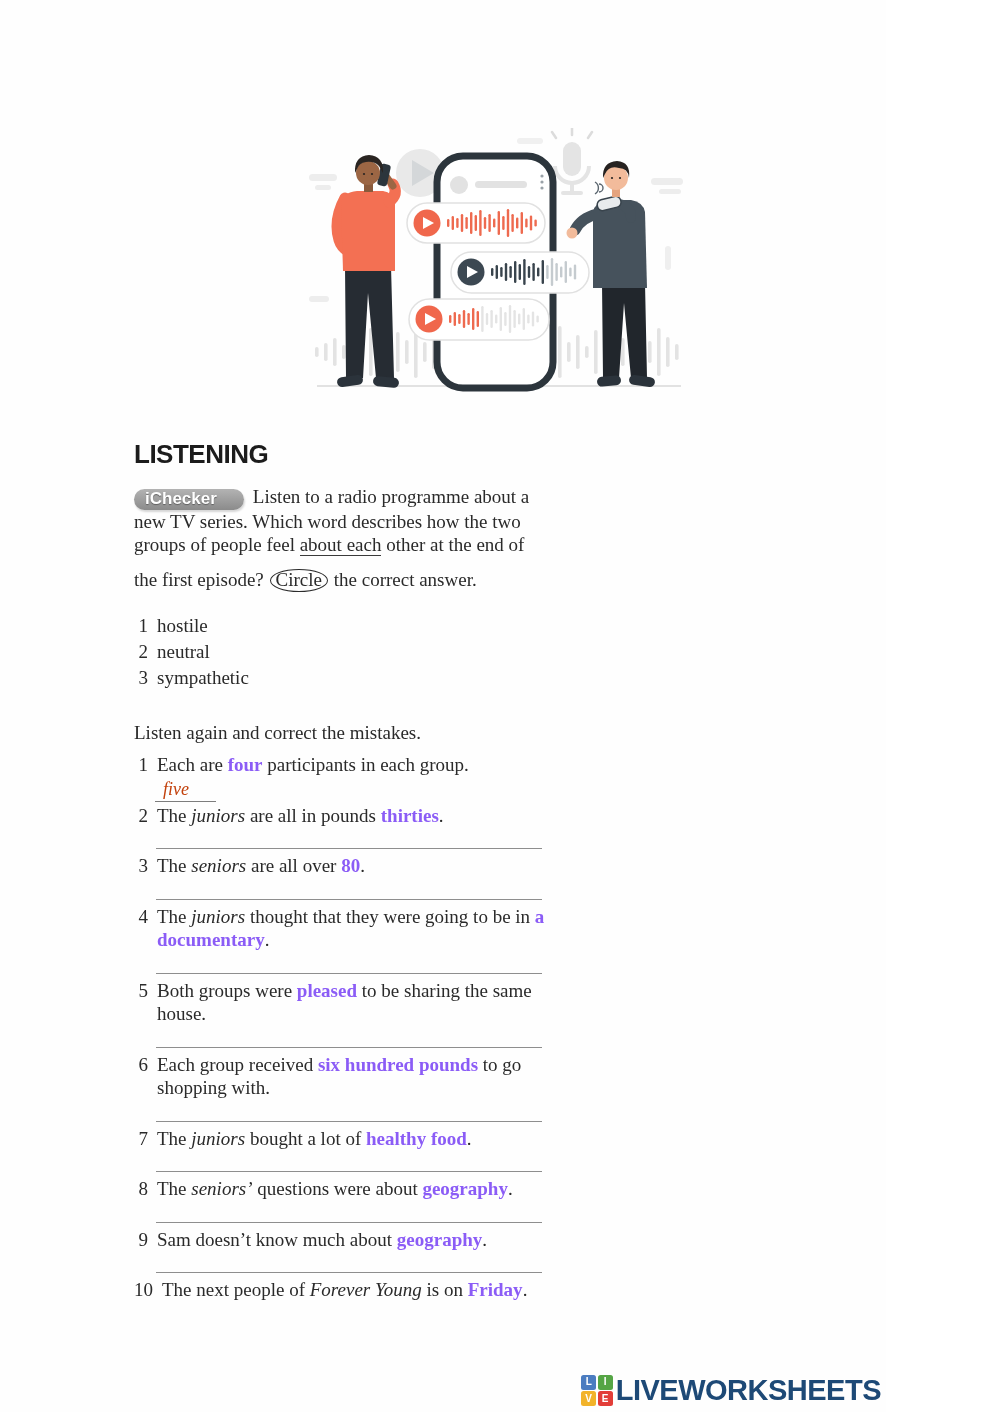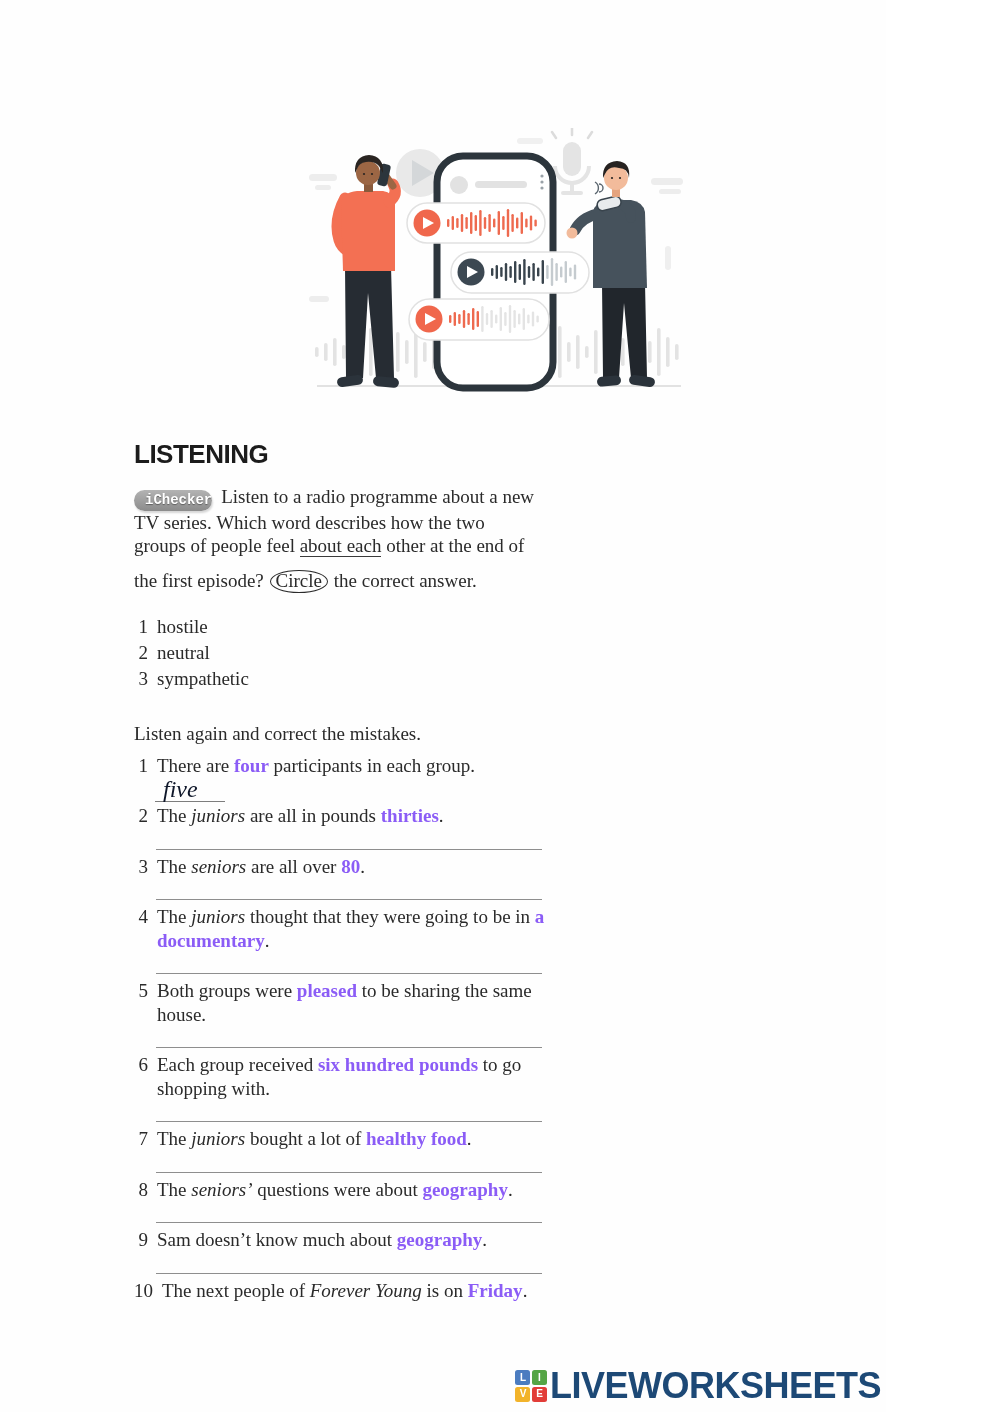--- a/index.html
+++ b/index.html
@@ -8,51 +8,51 @@
 
   
   .illustration{position:absolute;left:309px;top:128px;width:380px;height:270px;}
 
   
   .content{position:absolute;left:134px;top:440px;width:412px;}
   h1.heading{margin:0;font-family:"Liberation Sans", sans-serif;font-weight:800;
              font-size:26px;letter-spacing:-0.5px;color:#1c1c1c;line-height:1.1;}
   .intro{margin:16px 0 0 0;font-size:19px;line-height:23.5px;width:402px;}
   .ichecker{display:inline-block;background:linear-gradient(#b3b3b3,#8b8b8b);
-            color:#fff;font-family:Liberation Mono, monospace;font-weight:bold;
-            font-size:14px;line-height:18px;padding:1px 0 2px 11px;border-radius:11px;
+            color:#fff;font-family:Liberation Sans, sans-serif;font-weight:bold;
+            font-size:17px;line-height:18px;padding:1px 27px 2px 11px;border-radius:11px;
             text-shadow:0 1px 1px #5f5f5f;box-shadow:1px 2px 2px #d6d6d6;margin-right:9px;
             vertical-align:-1px;}
   .u{border-bottom:1.6px solid #3a3a3a;}
   .circled{display:inline-block;border:1.7px solid #2b2b2b;border-radius:50%;
            padding:0 5px 2px 5px;line-height:19px;margin:12px 1px;}
   .b{font-weight:bold;color:#8b5cf6;}
   .i{font-style:italic;margin-top:32px;}
 
   .options{margin-top:9px;}
   .opt-row,.item{display:flex;align-items:flex-start;font-size:19px;line-height:23.5px;}
   .opt-row{line-height:26px;}
   .num{flex:0 0 23px;box-sizing:border-box;text-align:right;padding-right:9px;white-space:nowrap;}
   .listen-again{margin:30px 0 0 0;font-size:19px;line-height:23.5px;}
   .items{margin-top:9px;}
   .item{margin-bottom:2px;}
   .body{width:389px;}
   .full-line{height:0;border-bottom:1.6px solid #8e8e8e;width:386px;margin:21px 0 3px -1px;}
   .short-line{display:inline-block;border-bottom:1.6px solid #7d7d7d;
-              padding:0 27px 1px 8px;margin-left:-2px;font-style:italic;font-size:24px;
-              color:#0f172a;line-height:22px;}
+              padding:0 27px 1px 8px;margin-left:-2px;font-style:italic;font-size:18px;
+              color:#c2410c;line-height:22px;}
 
   
   .footer{position:absolute;right:5px;bottom:5px;display:flex;align-items:center;
           font-family:"Liberation Sans", sans-serif;}
   .logo-grid{display:grid;grid-template-columns:15px 15px;grid-template-rows:15px 15px;
              gap:1.5px;margin-right:3px;}
   .logo-sq{display:flex;align-items:center;justify-content:center;border-radius:2.5px;
            color:#fff;font-size:10px;font-weight:bold;line-height:1;}
-  .brand{font-size:36px;font-weight:800;letter-spacing:-0.5px;}
+  .brand{font-size:29px;font-weight:800;letter-spacing:-0.5px;}
 </style>
 </head>
 <body>
 
 <div class="page">
 
   <div class="illustration">
     <svg width="380" height="270" viewBox="0 0 380 270">
 
       <g>
@@ -266,21 +266,21 @@
           <span class="num">3</span>
           <span>sympathetic</span>
         </div>
       </div>
 
     <p class="listen-again">Listen again and correct the mistakes.</p>
 
     <div class="items" id="items">
         <div class="item">
           <span class="num">1</span>
-          <div class="body"><span>There are </span><span class="b">four</span><span> participants in each group.</span><div><span class="short-line">five</span></div></div>
+          <div class="body"><span>Each are </span><span class="b">four</span><span> participants in each group.</span><div><span class="short-line">five</span></div></div>
         </div>
         <div class="item">
           <span class="num">2</span>
           <div class="body"><span>The </span><span class="i">juniors</span><span> are all in pounds </span><span class="b">thirties</span><span>.</span><div class="full-line"></div></div>
         </div>
         <div class="item">
           <span class="num">3</span>
           <div class="body"><span>The </span><span class="i">seniors</span><span> are all over </span><span class="b">80</span><span>.</span><div class="full-line"></div></div>
         </div>
         <div class="item">

